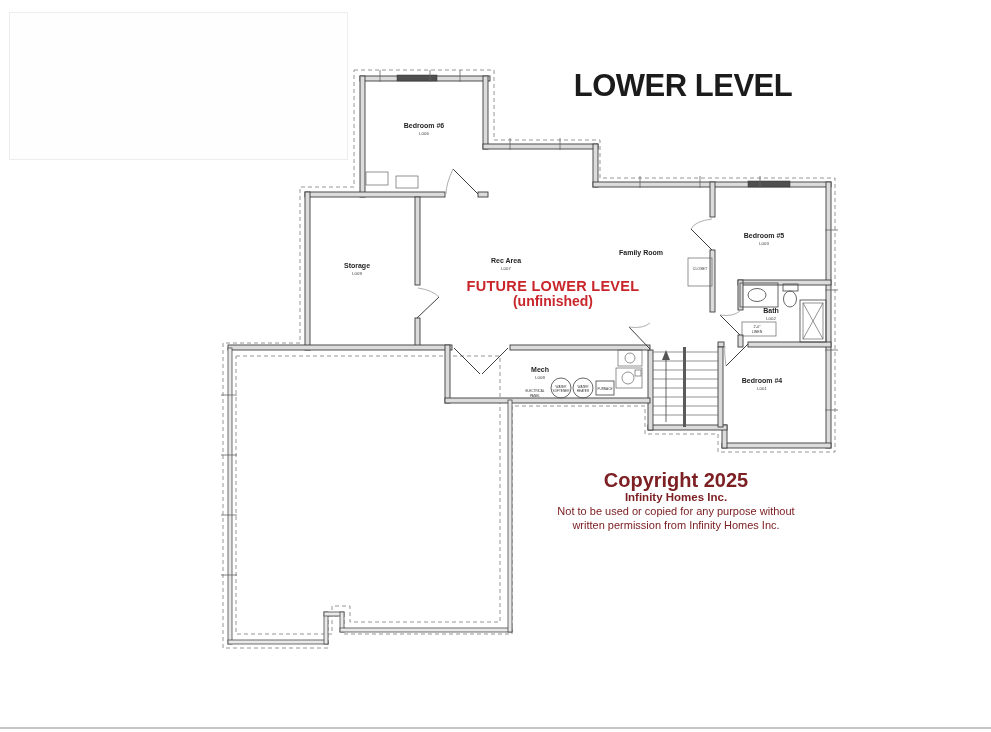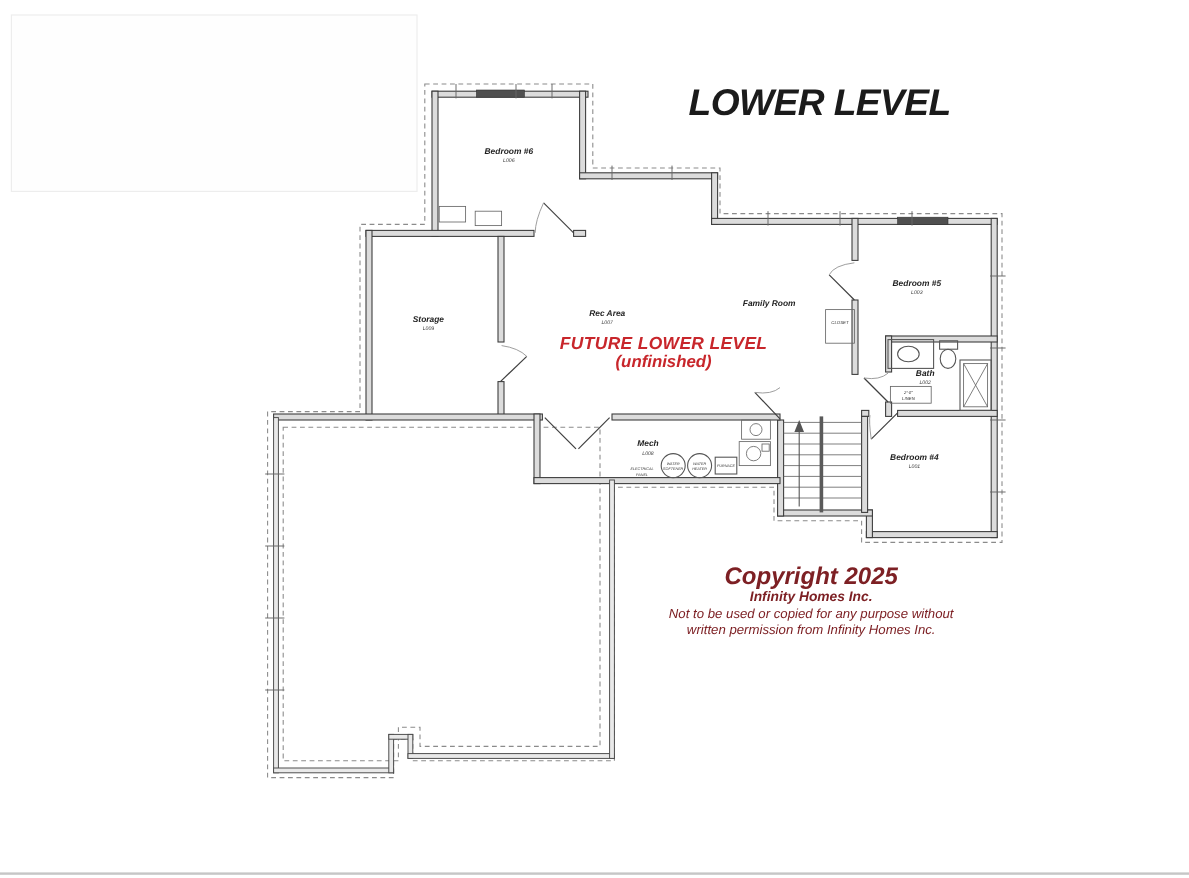--- a/index.html
+++ b/index.html
@@ -1,17 +1,17 @@
 <!DOCTYPE html>
 <html style="--accent_red: #c8262b; --copyright_maroon: #7d2024; --title_black: #1b1b1b;"><head>
 <meta charset="utf-8">
 <style>
   html,body{margin:0;padding:0;background:#fff;}
   .canvas{position:relative;width:991px;height:732px;background:#ffffff;overflow:hidden;
-          font-family:"Liberation Sans",sans-serif;font-style:italic;}
+          font-family:"Liberation Sans",sans-serif;}
   svg{position:absolute;left:0;top:0;}
   
   .wall   {fill:#dcdcdc;stroke:#3c3c3c;stroke-width:0.9;}
   .wall2  {fill:#e9e9e9;stroke:#4a4a4a;stroke-width:0.8;}
   .win    {fill:#4f4f4f;stroke:#333;stroke-width:0.5;}
   .dash   {fill:none;stroke:#8b8b8b;stroke-width:0.9;stroke-dasharray:4 3;}
   .thin   {fill:none;stroke:#555;stroke-width:0.9;}
   .thin2  {fill:none;stroke:#666;stroke-width:0.7;}
   .leaf   {fill:none;stroke:#3f3f3f;stroke-width:1;}
   .arc    {fill:none;stroke:#9a9a9a;stroke-width:0.8;}

